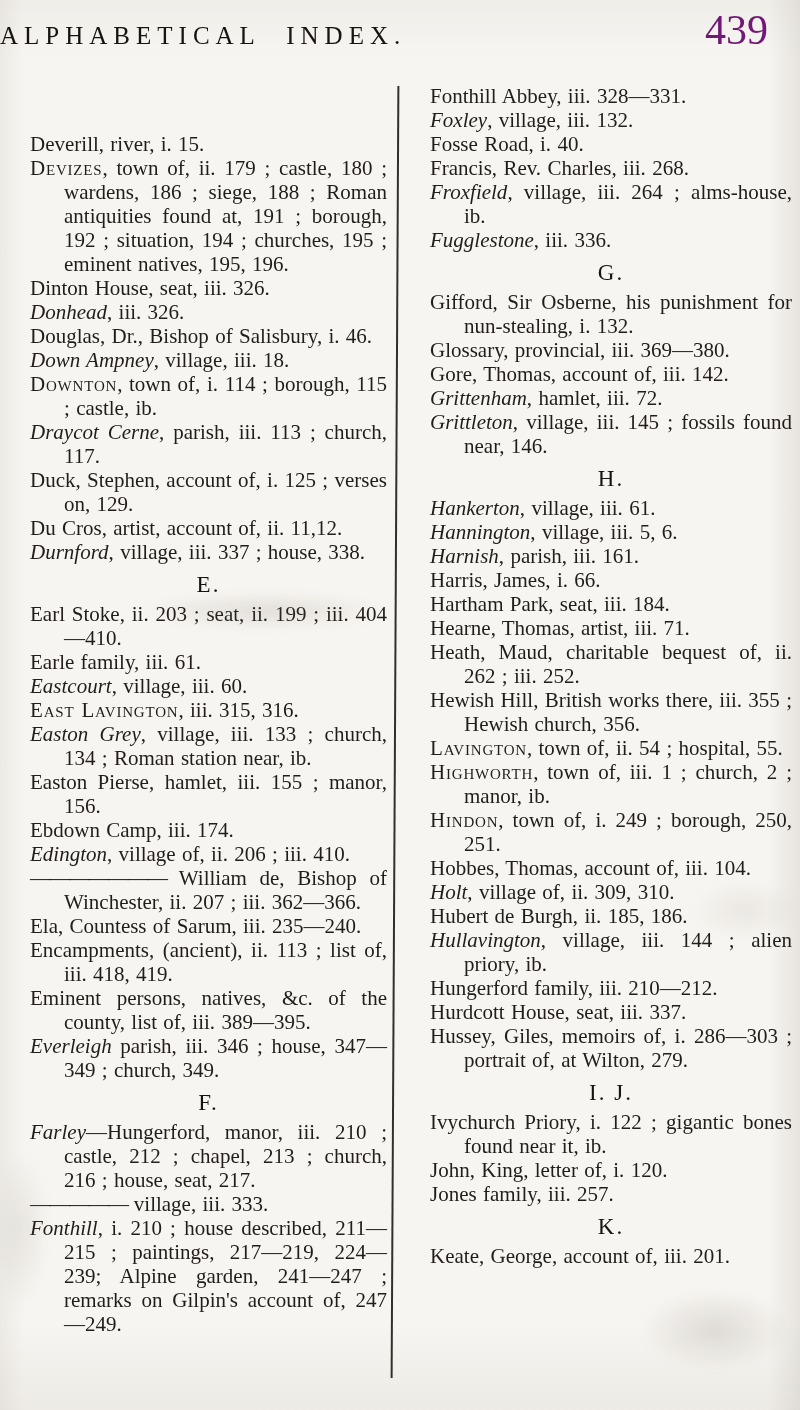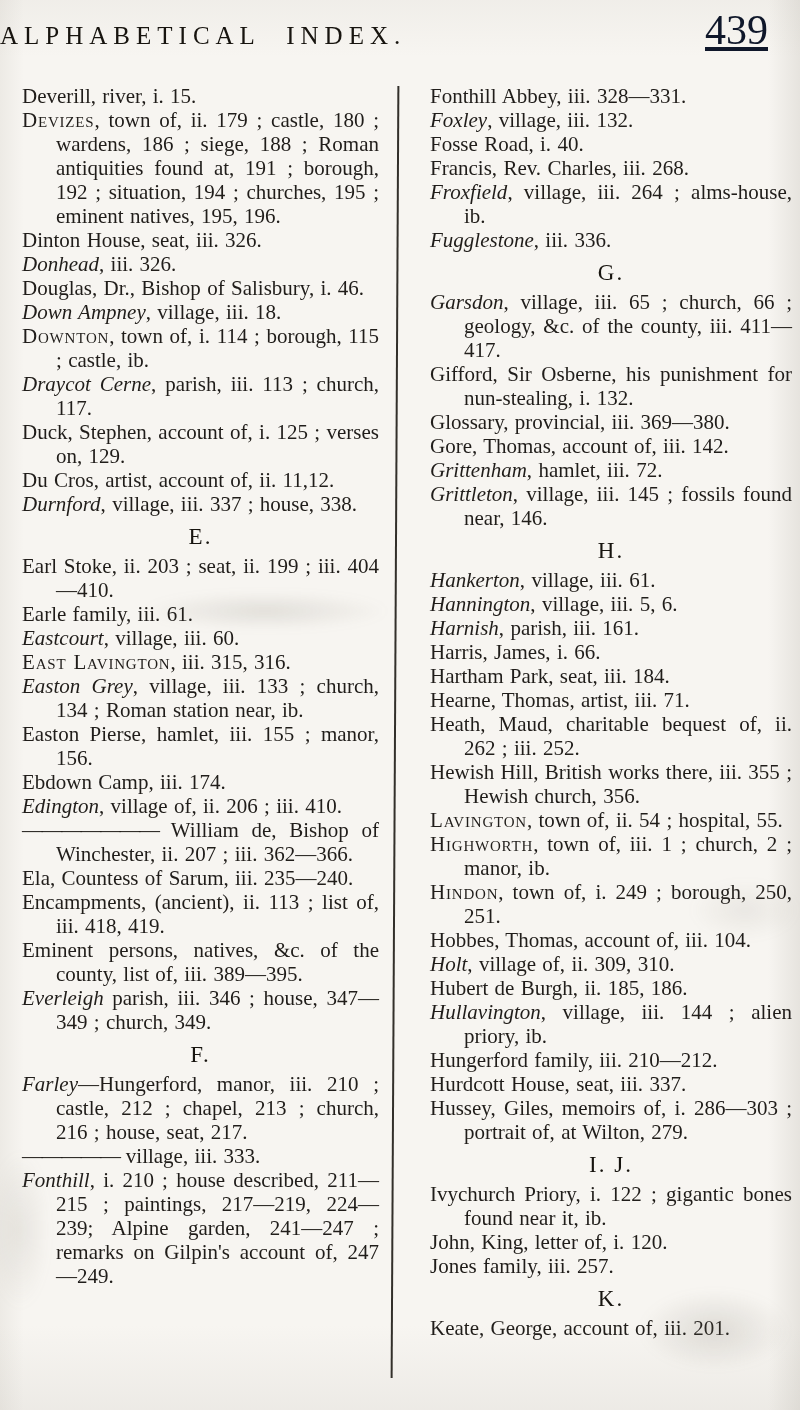--- a/index.html
+++ b/index.html
@@ -18,36 +18,35 @@
     position: absolute; top: 22px; left: 0; width: 720px;
     text-align: left;
     font-size: 25px;
     letter-spacing: 6px;
     word-spacing: 14px;
     color: #17140f;
   }
   .page-number {
     position: absolute; top: 6px; right: 32px;
     font-size: 42px;
-    color: #0f172a;
-    text-decoration: underline;
+    color: #701a75;
   }
   .column-divider {
     position: absolute;
     left: 394px; top: 86px;
     width: 2px; height: 1292px;
     background: #33302b;
     transform: rotate(0.3deg);
   }
   .col {
     position: absolute; top: 84px;
     font-size: 21px;
     line-height: 24px;
   }
-  .col.left  { left: 22px;  width: 357px; }
+  .col.left  { left: 30px;  width: 357px; margin-top: 48px; }
   .col.right { left: 430px; width: 362px; }
   p.entry {
     margin: 0;
     text-align: justify;
     padding-left: 34px;
     text-indent: -34px;
     word-spacing: 0.05em;
   }
   .head.italic { font-style: italic; }
   .head.smallcaps { font-variant: small-caps; letter-spacing: 0.8px; }
@@ -113,21 +112,20 @@
     <p class="entry"><span class="head italic">Fonthill</span>, i. 210 ; house described, 211—215 ; paintings, 217—219, 224—239; Alpine garden, 241—247 ; remarks on Gilpin's account of, 247—249.</p>
   </div>
 <div class="col right" id="col-right">
     <p class="entry"><span class="head roman">Fonthill Abbey</span>, iii. 328—331.</p>
     <p class="entry"><span class="head italic">Foxley</span>, village, iii. 132.</p>
     <p class="entry"><span class="head roman">Fosse Road</span>, i. 40.</p>
     <p class="entry"><span class="head roman">Francis</span>, Rev. Charles, iii. 268.</p>
     <p class="entry"><span class="head italic">Froxfield</span>, village, iii. 264 ; alms-house, ib.</p>
     <p class="entry"><span class="head italic">Fugglestone</span>, iii. 336.</p>
     <div class="section">G.</div>
-    <p class="entry"><span class="head italic">Garsdon</span>, village, iii. 65 ; church, 66 ; geology, &amp;c. of the county, iii. 411—417.</p>
     <p class="entry"><span class="head roman">Gifford</span>, Sir Osberne, his punishment for nun-stealing, i. 132.</p>
     <p class="entry"><span class="head roman">Glossary</span>, provincial, iii. 369—380.</p>
     <p class="entry"><span class="head roman">Gore</span>, Thomas, account of, iii. 142.</p>
     <p class="entry"><span class="head italic">Grittenham</span>, hamlet, iii. 72.</p>
     <p class="entry"><span class="head italic">Grittleton</span>, village, iii. 145 ; fossils found near, 146.</p>
     <div class="section">H.</div>
     <p class="entry"><span class="head italic">Hankerton</span>, village, iii. 61.</p>
     <p class="entry"><span class="head italic">Hannington</span>, village, iii. 5, 6.</p>
     <p class="entry"><span class="head italic">Harnish</span>, parish, iii. 161.</p>
     <p class="entry"><span class="head roman">Harris</span>, James, i. 66.</p>

